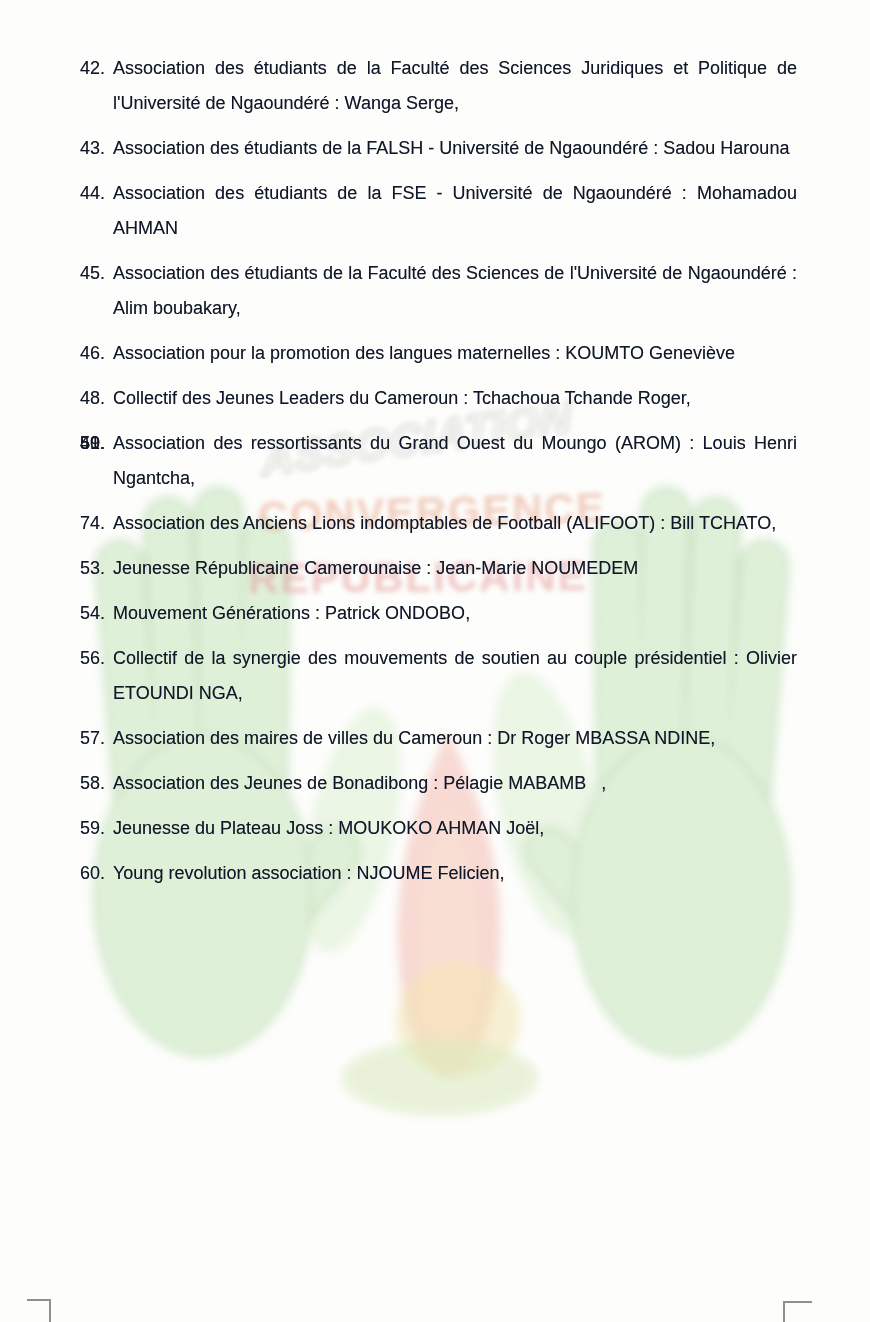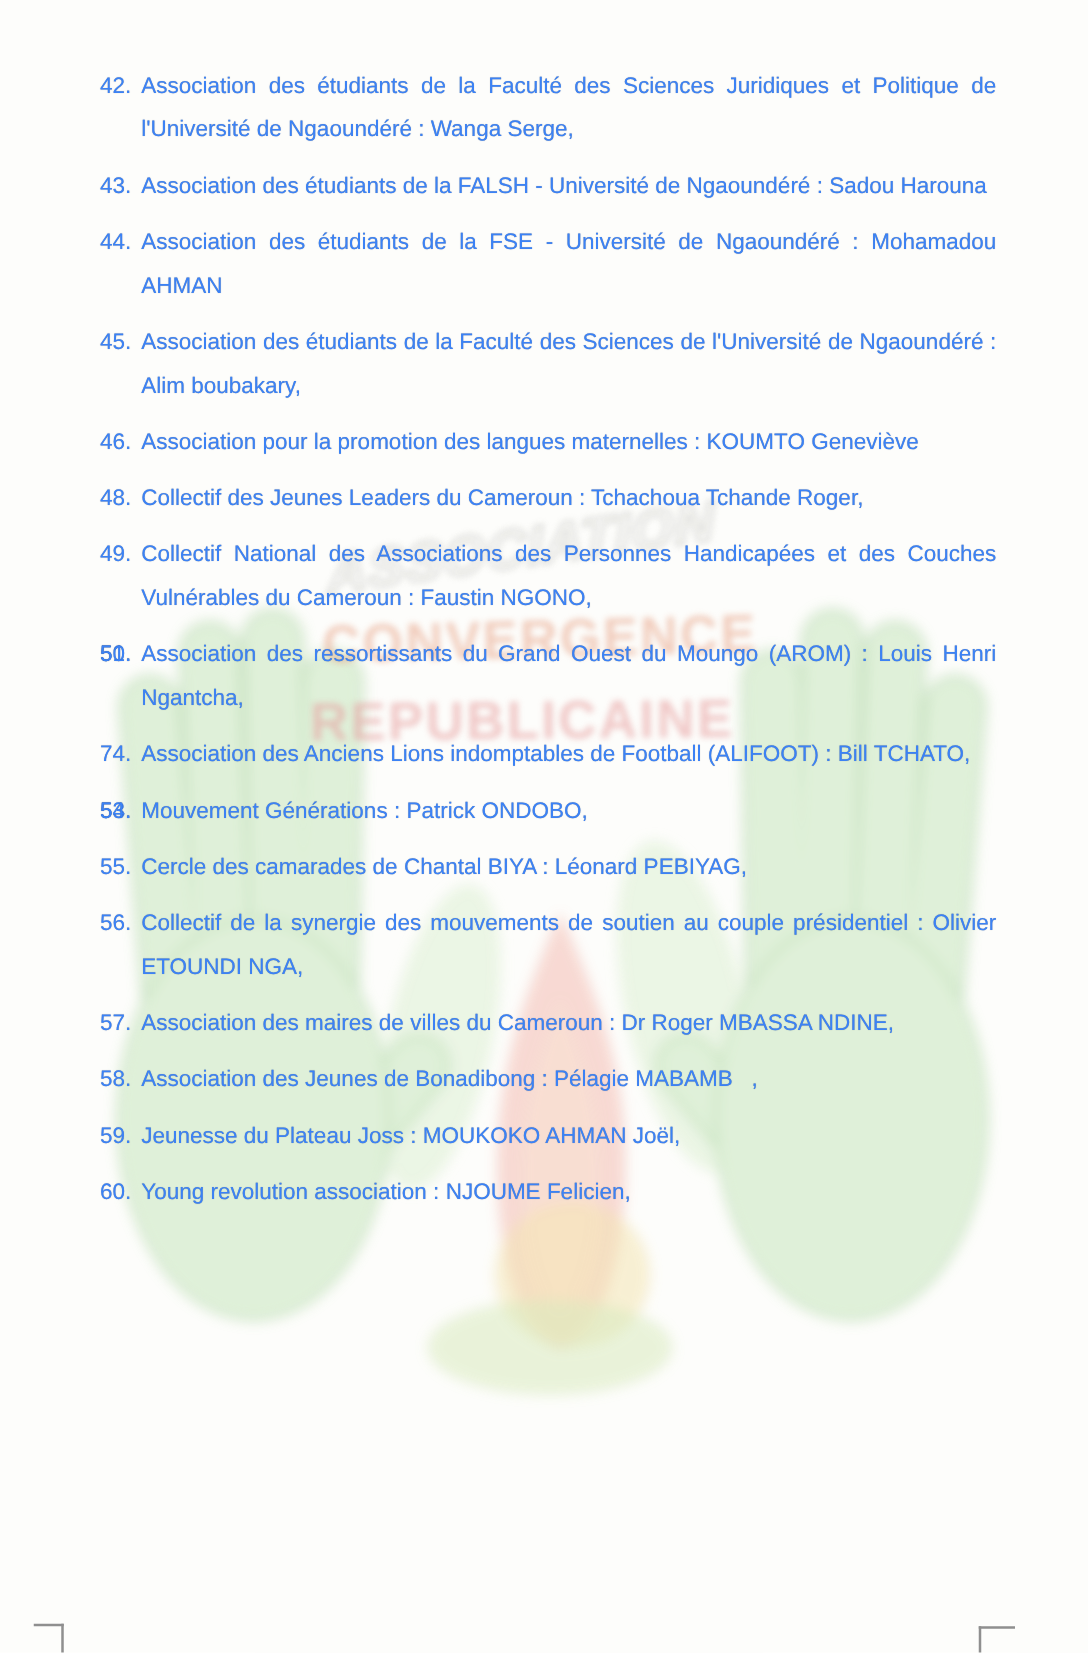--- a/index.html
+++ b/index.html
@@ -63,21 +63,21 @@
     left: 80px; top: 51px;
     width: 717px;
     z-index: 2;
   }
   .item {
     position: relative;
     padding-left: 33px;
     margin-bottom: 10px;
     font-size: 18px;
     line-height: 35px;
-    color: #3b82f6;
+    color: #0f172a;
     text-align: justify;
     text-shadow: 0 0 0.6px rgba(45,45,45,0.5);
   }
   .item .num {
     position: absolute;
     left: 0; top: 0;
   }
 
   
   .corner { position: absolute; z-index: 3; }
@@ -183,43 +183,39 @@
     <div class="item">
       <span class="num">46.</span>
       <span class="txt">Association pour la promotion des langues maternelles : KOUMTO Geneviève</span>
     </div>
     <div class="item">
       <span class="num">48.</span>
       <span class="txt">Collectif des Jeunes Leaders du Cameroun : Tchachoua Tchande Roger,</span>
     </div>
     <div class="item">
       <span class="num">49.</span>
-      <span class="txt">Collectif National des Associations des Personnes Handicapées et des Couches Vulnérables du Cameroun : Faustin NGONO,</span>
     </div>
     <div class="item">
       <span class="num">50.</span>
     </div>
     <div class="item">
       <span class="num">51.</span>
       <span class="txt">Association des ressortissants du Grand Ouest du Moungo (AROM) : Louis Henri Ngantcha,</span>
     </div>
     <div class="item">
       <span class="num">74.</span>
       <span class="txt">Association des Anciens Lions indomptables de Football (ALIFOOT) : Bill TCHATO,</span>
     </div>
     <div class="item">
       <span class="num">53.</span>
+      <span class="txt">Jeunesse Républicaine Camerounaise : Jean-Marie NOUMEDEM</span>
     </div>
     <div class="item">
       <span class="num">54.</span>
       <span class="txt">Mouvement Générations : Patrick ONDOBO,</span>
-    </div>
-    <div class="item">
-      <span class="num">55.</span>
-      <span class="txt">Cercle des camarades de Chantal BIYA : Léonard PEBIYAG,</span>
     </div>
     <div class="item">
       <span class="num">56.</span>
       <span class="txt">Collectif de la synergie des mouvements de soutien au couple présidentiel : Olivier ETOUNDI NGA,</span>
     </div>
     <div class="item">
       <span class="num">57.</span>
       <span class="txt">Association des maires de villes du Cameroun : Dr Roger MBASSA NDINE,</span>
     </div>
     <div class="item">

